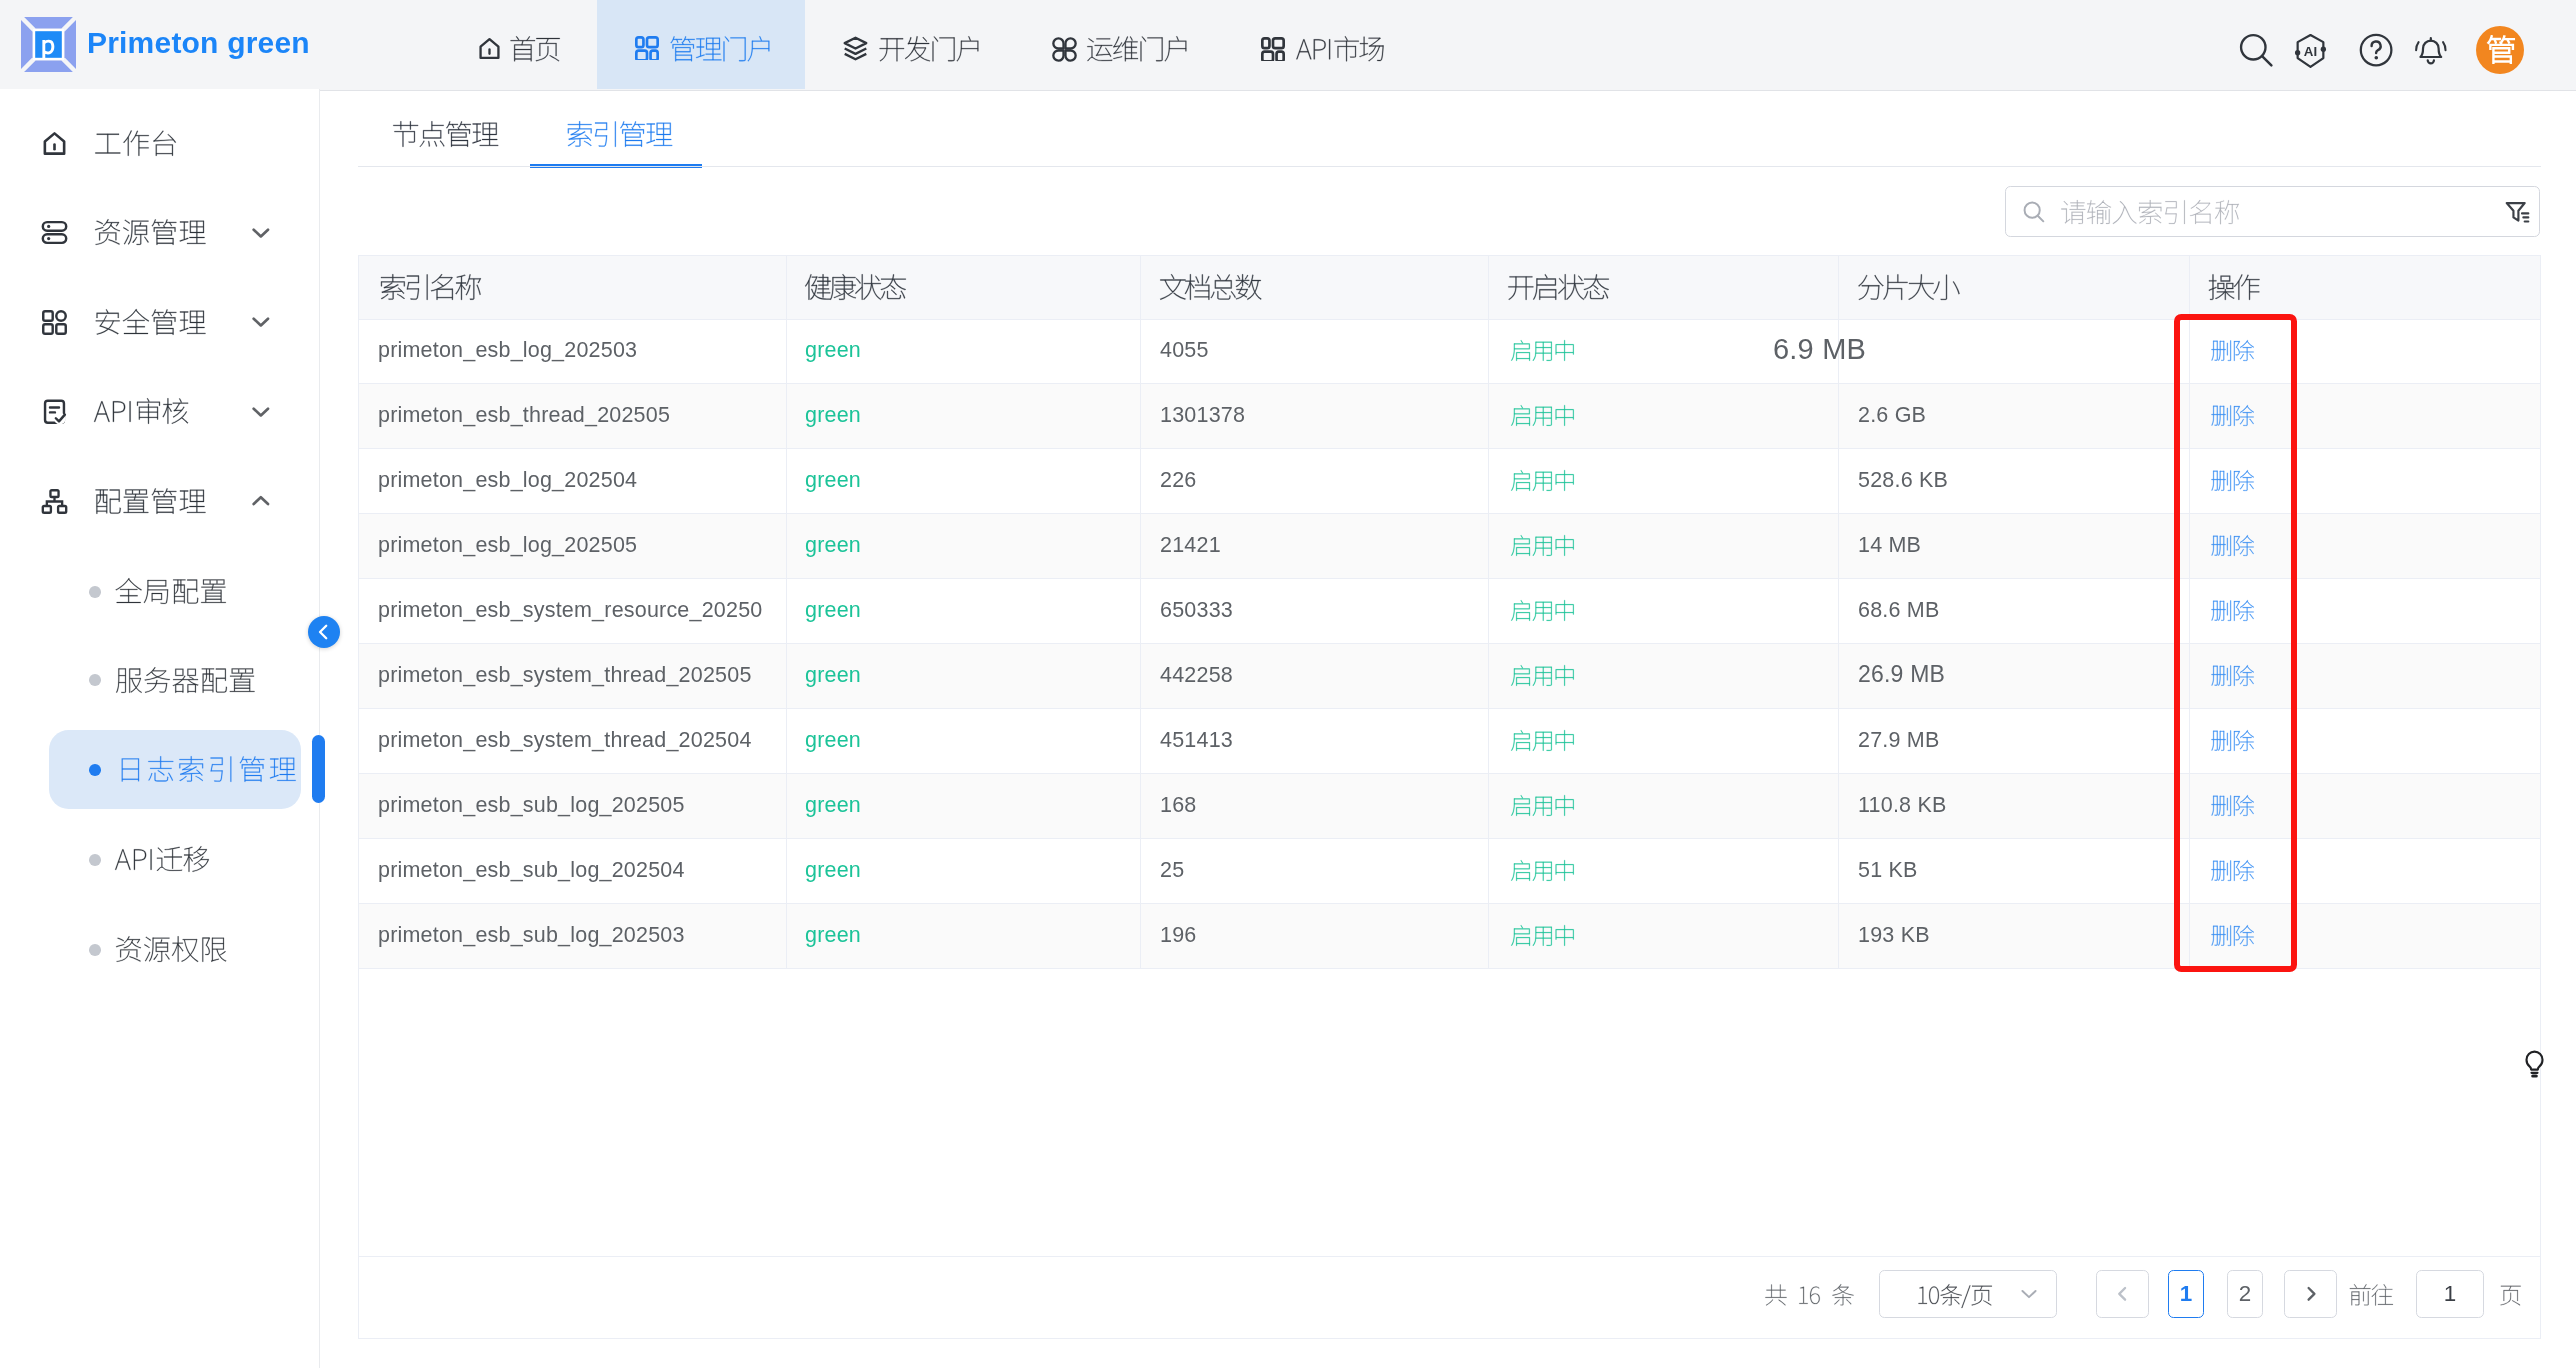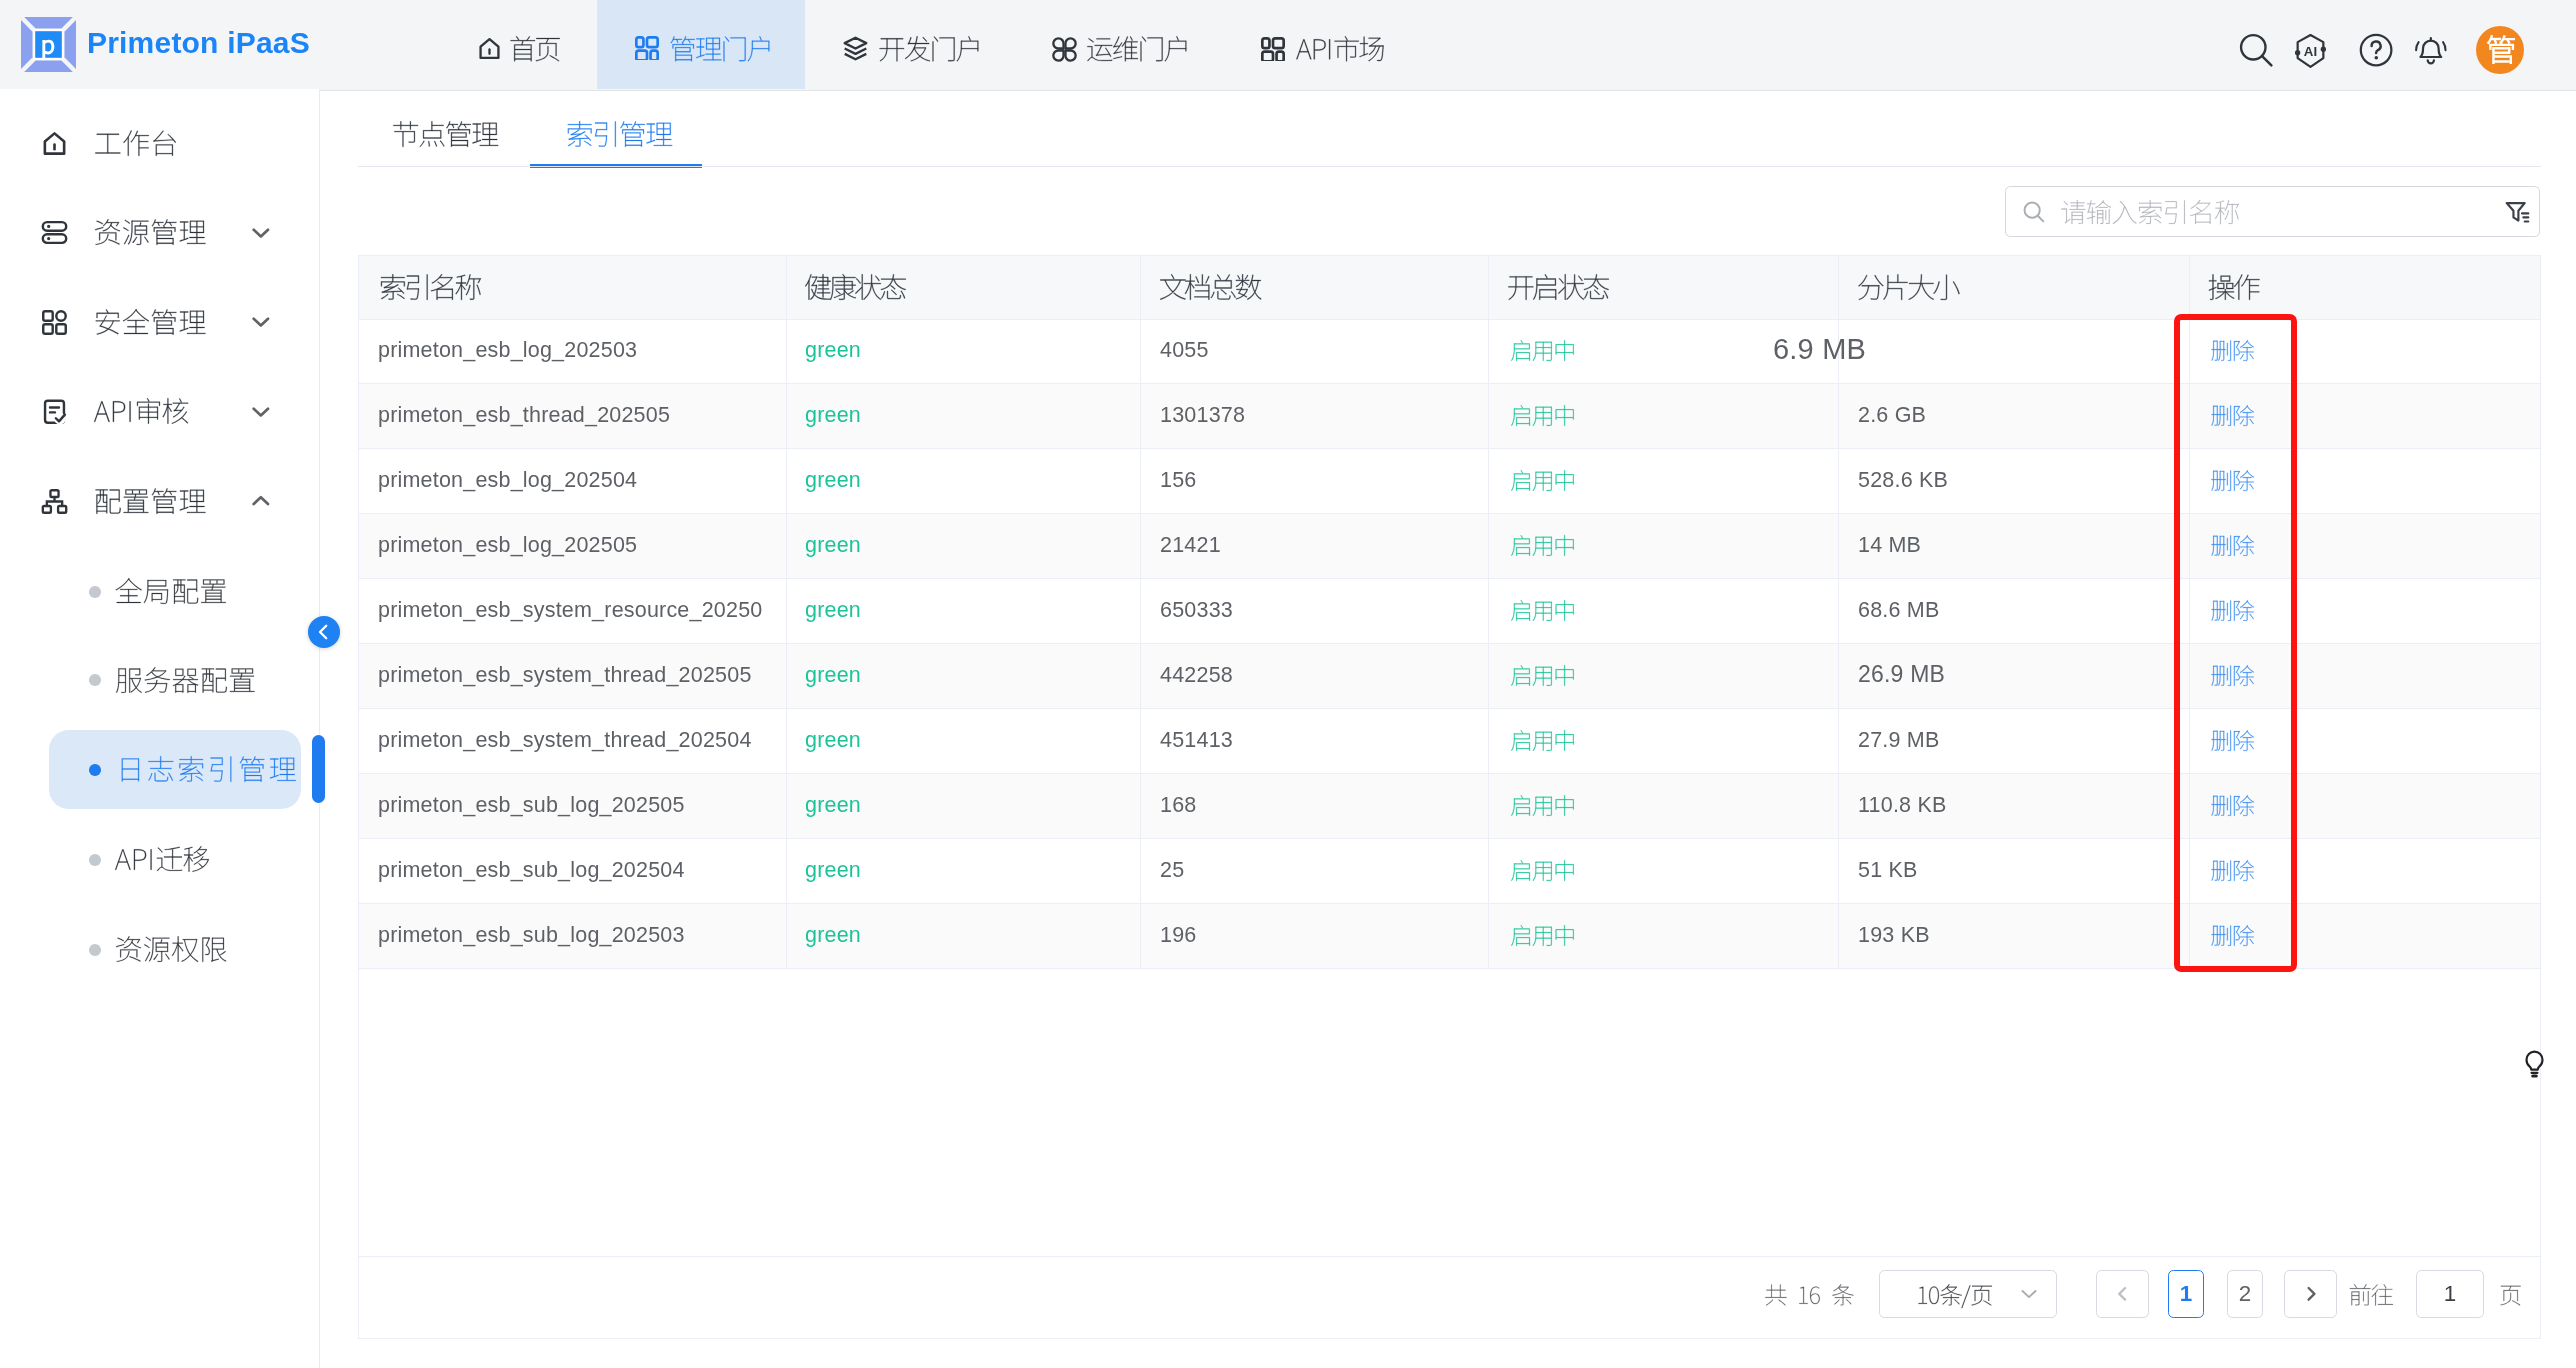--- a/index.html
+++ b/index.html
@@ -94,21 +94,21 @@
 <path d="M0 3.5 V58.5 L13 45.5 V16.5 Z"></path>
 </g>
 <rect x="13.5" y="13.5" width="35" height="35" fill="#fff"></rect>
 <rect x="16" y="16" width="30" height="30" fill="#1e8bf7"></rect>
 </svg>
 <svg style="position:absolute;left:41px;top:27px;overflow:visible" width="15" height="35" viewBox="0 0 17 39">
     <g fill="#fff" stroke="#fff" stroke-width="90" transform="translate(0,29.2) scale(0.02600,-0.02600)">
       <use href="#u0070" x="0"></use>
     </g>
   </svg>
-<span class="t b" style="left:87px;top:44px;font-size:30px;color:#1b85f8">Primeton iPaaS</span>
+<span class="t b" style="left:87px;top:44px;font-size:30px;color:#1b85f8">Primeton green</span>
 <svg style="position:absolute;left:477px;top:36px" width="25" height="25" viewBox="0 0 28 28">
 <path d="M4 12 L14 3.5 L24 12 V24.5 H4 Z" fill="none" stroke="#30353c" stroke-width="2.6" stroke-linejoin="round"></path>
 <path d="M14 15 V20" stroke="#30353c" stroke-width="2.6" stroke-linecap="round" fill="none"></path>
 </svg>
 <svg style="position:absolute;left:509px;top:29.5px;overflow:visible" width="52" height="38" viewBox="0 0 58 42">
     <g fill="#30353c" stroke="#30353c" stroke-width="10" transform="translate(0,32.5) scale(0.03080,-0.03080)">
       <use href="#u9996" x="0"></use>
       <use href="#u9875" x="909"></use>
     </g>
   </svg>
@@ -480,21 +480,21 @@
   </svg>
 <span class="t" style="left:1858px;top:416px;font-size:21.5px;color:#5d6166">2.6 GB</span>
 <svg style="position:absolute;left:2210px;top:400px;overflow:visible" width="45" height="31" viewBox="0 0 50 35">
     <g fill="#3a90f4" stroke="#3a90f4" stroke-width="12" transform="translate(0,27.3) scale(0.02585,-0.02585)">
       <use href="#u5220" x="0"></use>
       <use href="#u9664" x="940"></use>
     </g>
   </svg>
 <span class="t" style="left:378px;top:481px;font-size:21.5px;color:#5d6166">primeton_esb_log_202504</span>
 <span class="t" style="left:805px;top:481px;font-size:21.5px;color:#1bc398">green</span>
-<span class="t" style="left:1160px;top:481px;font-size:21.5px;color:#5d6166">156</span>
+<span class="t" style="left:1160px;top:481px;font-size:21.5px;color:#5d6166">226</span>
 <svg style="position:absolute;left:1510px;top:465px;overflow:visible" width="66" height="31" viewBox="0 0 74 35">
     <g fill="#1bc398" stroke="#1bc398" stroke-width="12" transform="translate(0,27.3) scale(0.02585,-0.02585)">
       <use href="#u542F" x="0"></use>
       <use href="#u7528" x="940"></use>
       <use href="#u4E2D" x="1880"></use>
     </g>
   </svg>
 <span class="t" style="left:1858px;top:481px;font-size:21.5px;color:#5d6166">528.6 KB</span>
 <svg style="position:absolute;left:2210px;top:465px;overflow:visible" width="45" height="31" viewBox="0 0 50 35">
     <g fill="#3a90f4" stroke="#3a90f4" stroke-width="12" transform="translate(0,27.3) scale(0.02585,-0.02585)">

